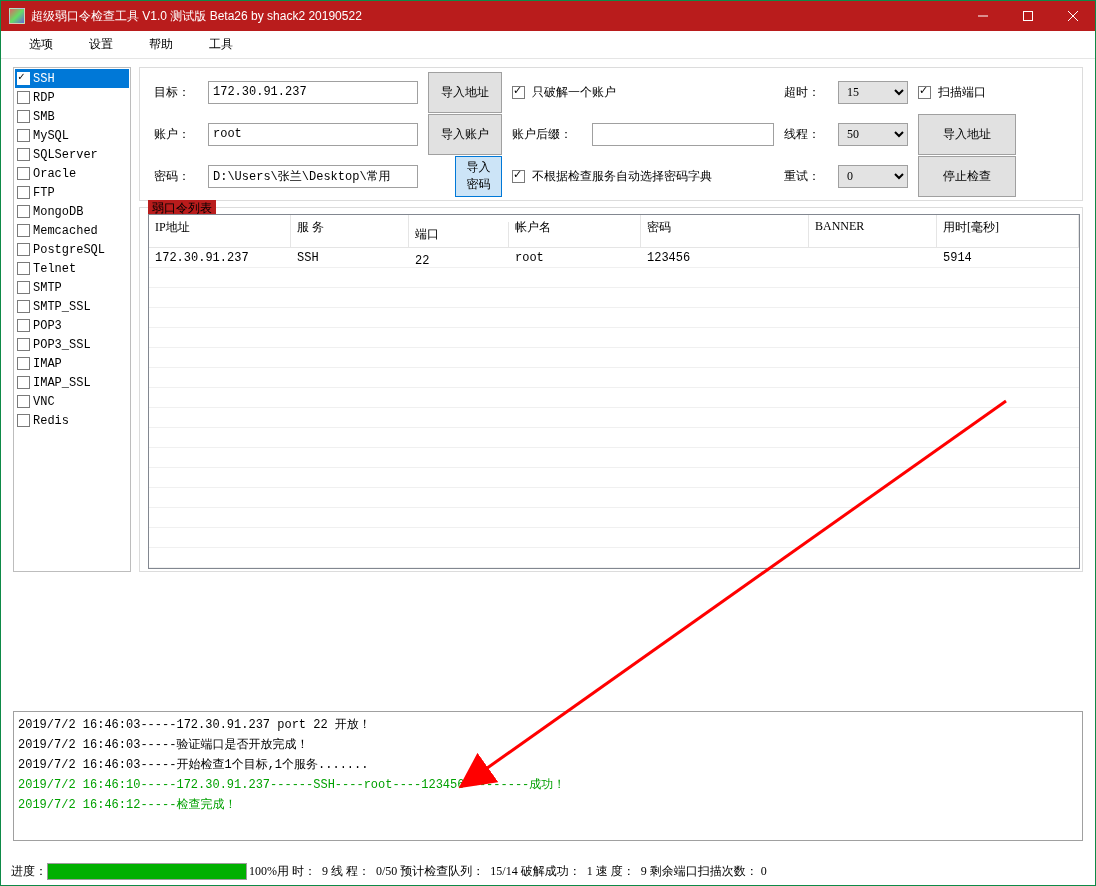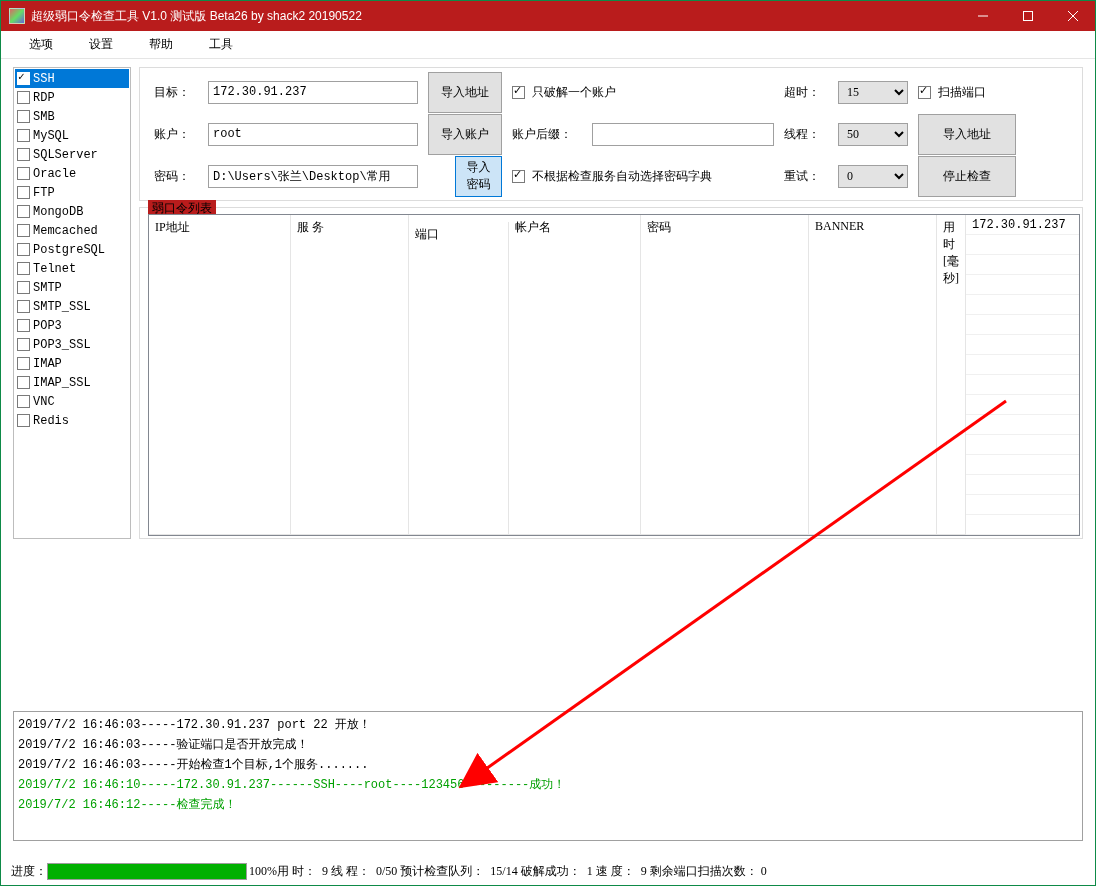--- a/index.html
+++ b/index.html
@@ -39,21 +39,21 @@
 .lbl { font-family: "SimSun"; font-size: 12px; }
 .inp { height: 23px; border: 1px solid #a0a0a0; padding: 0 4px; font-family: "Courier New", monospace; font-size: 12px; background: #fff; width: 100%; }
 .btn { height: 41px; border: 1px solid #a0a0a0; background: #e1e1e1; font-family: "SimSun"; font-size: 12px; cursor: pointer; padding: 0 6px; }
 .btn.selected { border-color: #0078d7; background: #cce4f7; margin-left: 27px; }
 .sel { height: 23px; border: 1px solid #a0a0a0; background: #e3e3e3; font-family: "SimSun"; font-size: 12px; width: 100%; padding: 0 4px; }
 .chkrow { display: flex; align-items: center; gap: 4px; }
 
 
 .result-group { border: 1px solid #dcdcdc; padding: 6px 2px 2px 8px; position: relative; flex: 1; display: flex; flex-direction: column; min-height: 0; }
 .result-group .legend { position: absolute; top: -8px; left: 8px; background: #b91c1c; padding: 0 4px; font-family: "SimSun"; }
-.table { flex: 1; border: 1px solid #828790; font-family: "Courier New", monospace; font-size: 12px; overflow: hidden; display: flex; flex-direction: row; position: relative; }
+.table { flex: 1; border: 1px solid #828790; font-family: "Courier New", monospace; font-size: 12px; overflow: hidden; display: flex; flex-direction: column; position: relative; }
 .thead { display: flex; background: #fff; border-bottom: 1px solid #e5e5e5; }
 .th { padding: 4px 6px; border-right: 1px solid #e5e5e5; font-family: "SimSun"; }
 .tbody { flex: 1; }
 .tr { display: flex; border-bottom: 1px solid #f0f0f0; height: 20px; align-items: center; }
 .td { padding: 2px 6px; }
 .c-ip { width: 142px; } .c-svc { width: 118px; } .c-port { width: 100px; margin-top: 7px; } .c-user { width: 132px; } .c-pass { width: 168px; } .c-banner { width: 128px; } .c-time { flex: 1; }
 
 
 .log-panel { border: 1px solid #a0a0a0; height: 130px; margin: 6px 12px 16px 12px; padding: 3px 4px; font-family: "Courier New", monospace; font-size: 12px; overflow: auto; background: #fff; line-height: 20px; position: relative; }
 .log-line { white-space: nowrap; }

